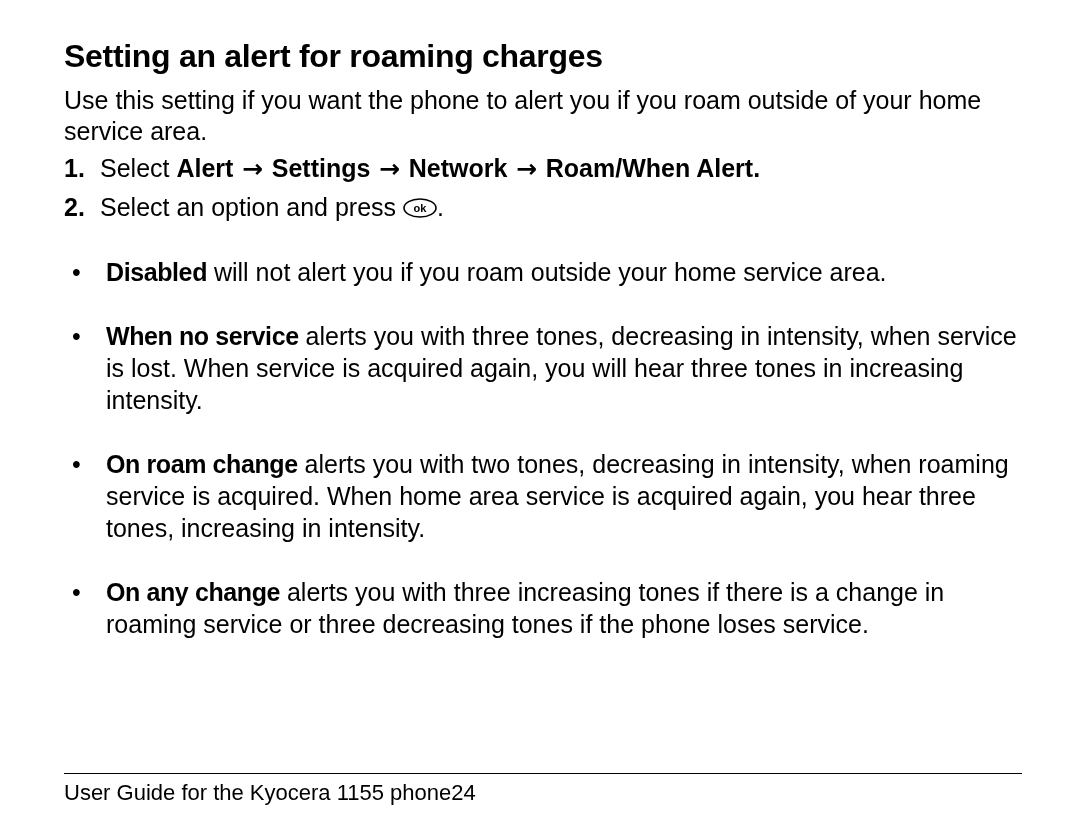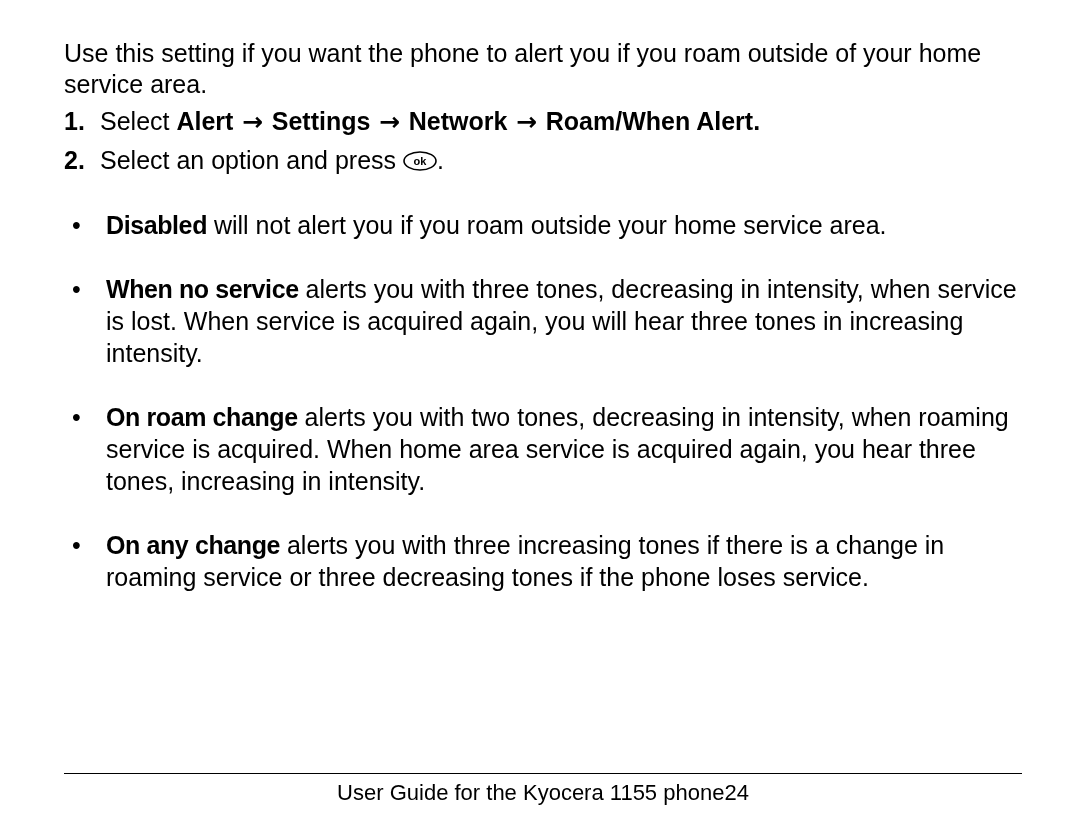--- a/index.html
+++ b/index.html
@@ -12,27 +12,28 @@
     ol.steps > li .num { position: absolute; left: -28px; font-weight: 700; }
     .bold { font-weight: 700; }
     .arrow { font-family: "DejaVu Sans", Arial, sans-serif; }
     ul.options { list-style: none; padding-left: 36px; }
     ul.options > li { font-size: 25px; line-height: 1.28; margin-bottom: 18px; position: relative; padding-left: 6px; margin-top: 32px; }
     ul.options > li::before { content: "•"; position: absolute; left: -28px; top: 0; font-size: 25px; }
     .cond { font-weight: 700; font-family: Arial, Helvetica, sans-serif; letter-spacing: -0.4px; }
     .ok-icon { display: inline-block; vertical-align: -2px; }
     .ok-icon svg { display: block; }
     .footer { position: absolute; left: 64px; right: 58px; bottom: 28px; }
-    .footer-line { border-top: 1.5px solid #000; padding-top: 6px; display: flex; justify-content: center; font-size: 22px; }
+    .footer-line { border-top: 1.5px solid #000; padding-top: 6px; display: flex; justify-content: flex-start; font-size: 22px; }
   </style>
 </head>
 <body>
 
 <div class="page">
 
+  <h1 class="heading">Setting an alert for roaming charges</h1>
 
   <p class="intro">Use this setting if you want the phone to alert you if you roam outside of your home service area.</p>
 
   <ol class="steps">
     <li>
       <span class="num">1.</span>
       <span>Select </span><span class="bold"><span>Alert</span><span class="arrow"> → </span><span>Settings</span><span class="arrow"> → </span><span>Network</span><span class="arrow"> → </span><span>Roam/When Alert.</span></span>
     </li>
     <li>
       <span class="num">2.</span>

